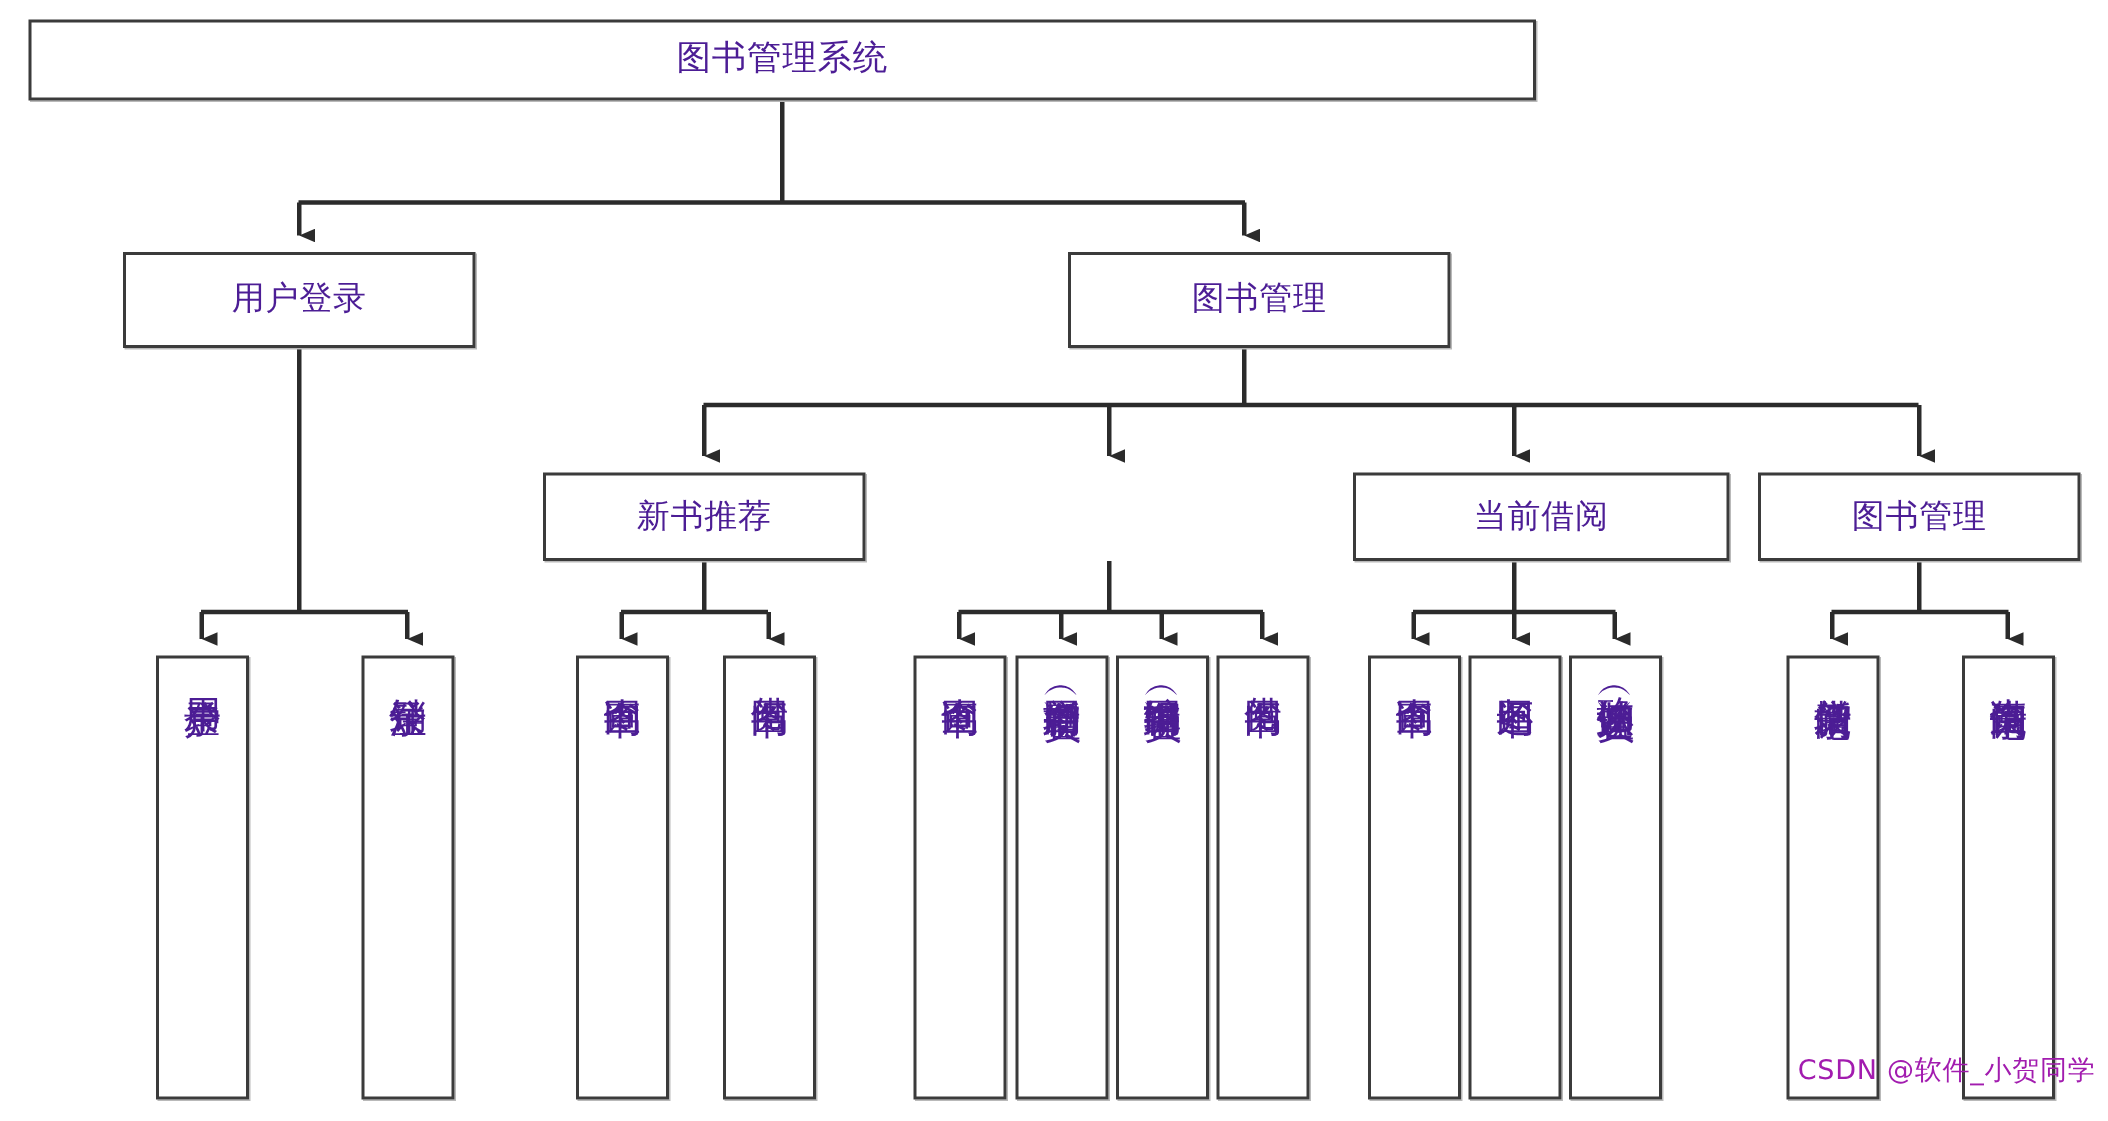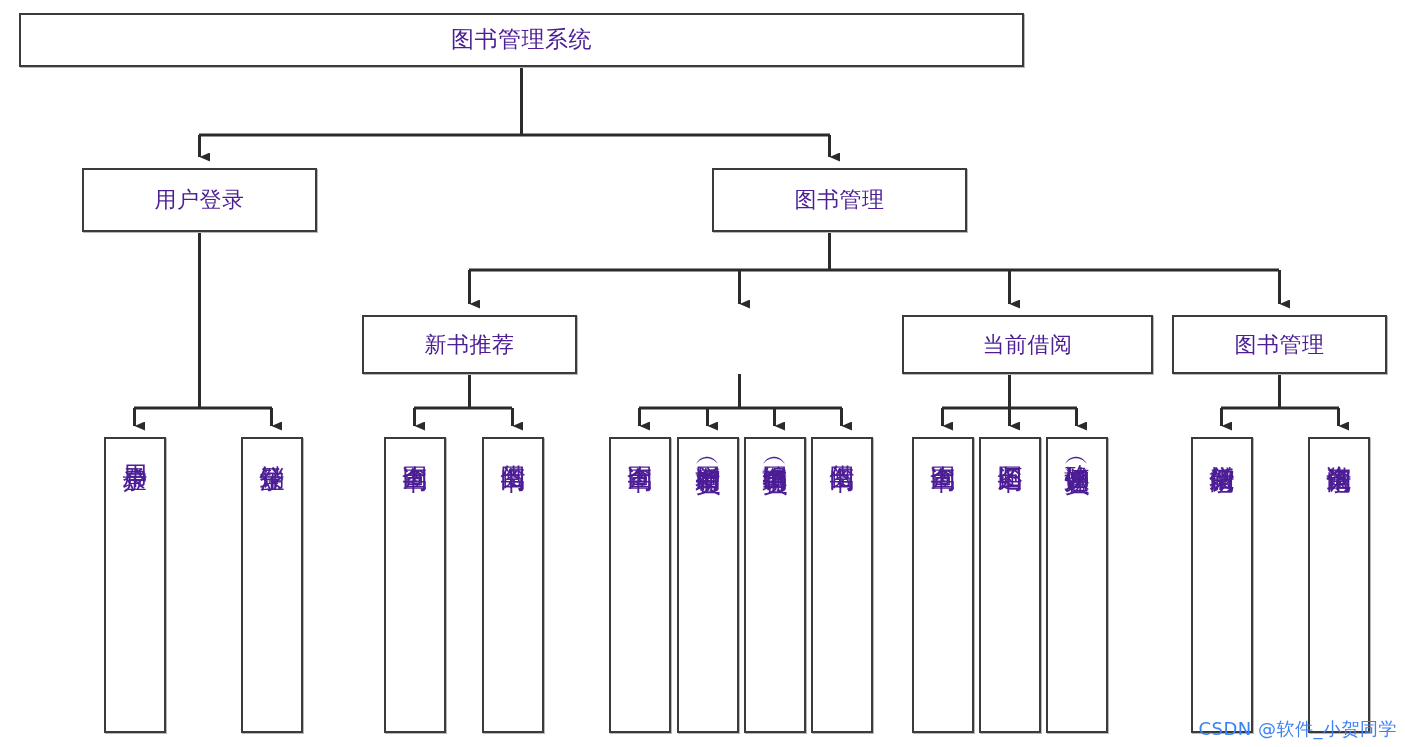--- a/index.html
+++ b/index.html
@@ -62,23 +62,23 @@
     text-orientation: upright;
     font-size: 25px;
     line-height: 1.0;
     letter-spacing: 1px;
     white-space: nowrap;
   }
   
   #watermark {
     position: absolute;
     right: 8px;
-    bottom: 6px;
+    bottom: 22px;
     font-size: 18px;
-    color: #3b82f6;
+    color: #a21caf;
     letter-spacing: 0.5px;
     white-space: nowrap;
     user-select: none;
     margin-left: 24px;
   }
 </style>
 </head>
 <body>
 
 <div id="canvas">

